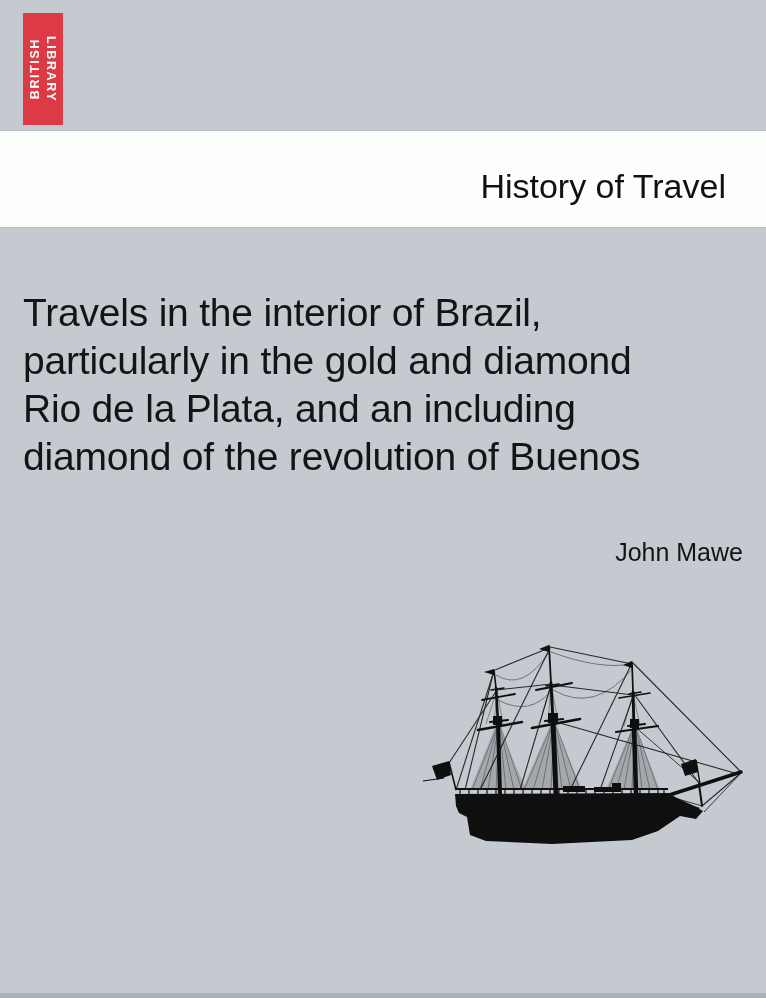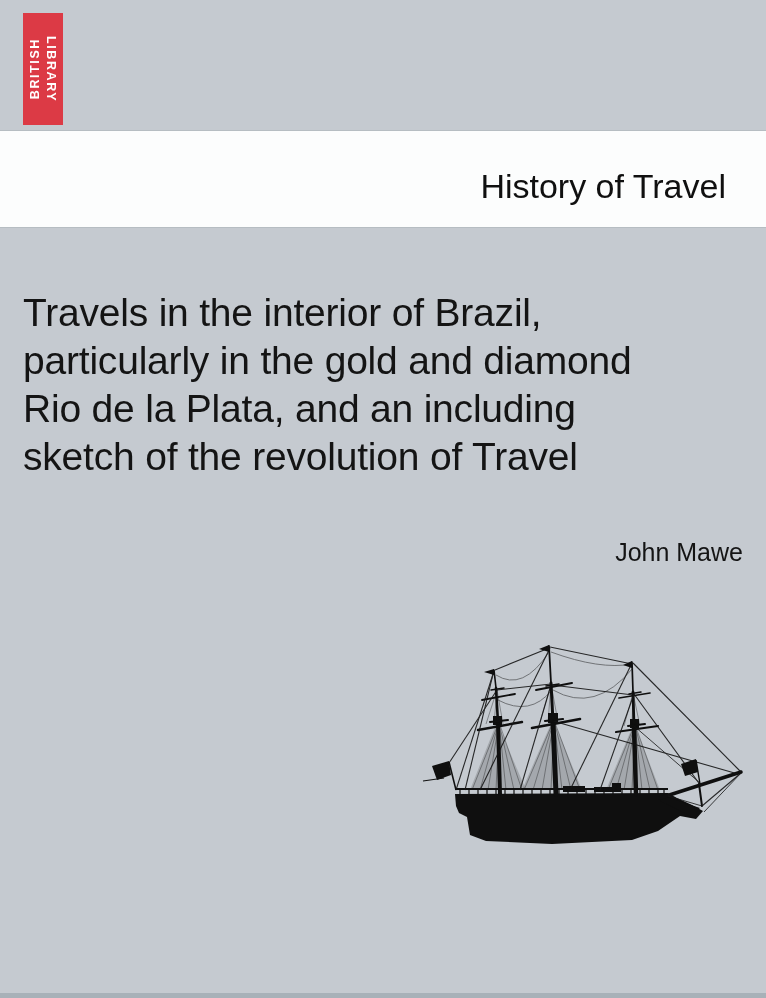--- a/index.html
+++ b/index.html
@@ -105,21 +105,21 @@
   </div>
 
   <div class="category-band">
     <div class="category-label">History of Travel</div>
   </div>
 
   <div class="book-title">
     <div class="title-line">Travels in the interior of Brazil,</div>
     <div class="title-line">particularly in the gold and diamond</div>
     <div class="title-line">Rio de la Plata, and an including</div>
-    <div class="title-line">sketch of the revolution of Travel</div>
+    <div class="title-line">diamond of the revolution of Buenos</div>
   </div>
 
   <div class="book-author">John Mawe</div>
 
   <svg class="ship-art" viewBox="420 590 330 280" xmlns="http://www.w3.org/2000/svg">
     <g fill="#0f0f0f" stroke="none">
 
       <path d="M455 794 L668 793 L677 798 L692 805 L703 811 L696 819 L680 816 L658 831 L632 840 L552 844 L486 841 L470 835 L467 817 L459 813 L456 806 Z"></path>
 
       <path d="M664 796 L700 808 L691 816 L660 801 Z"></path>

